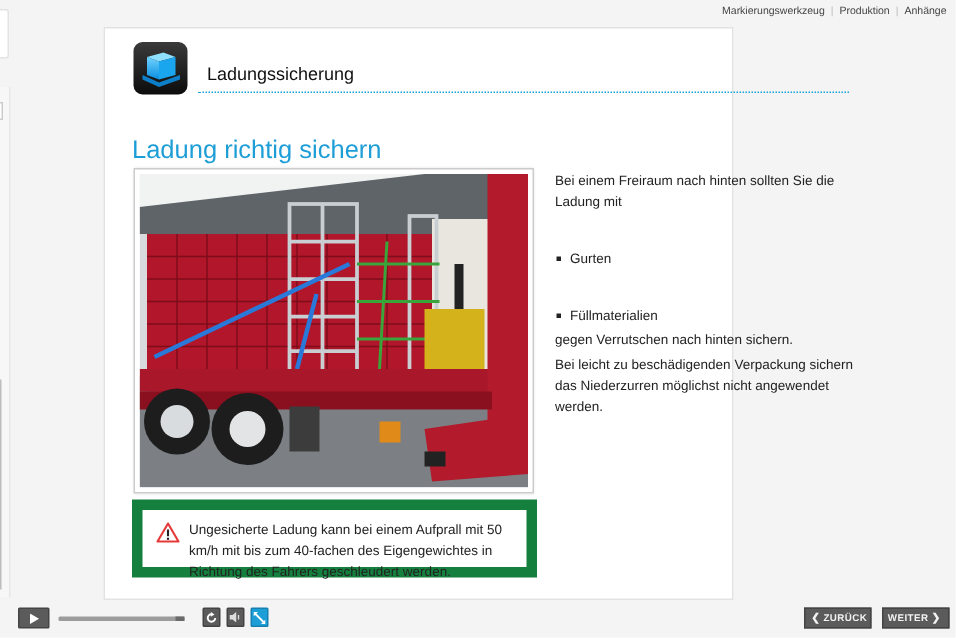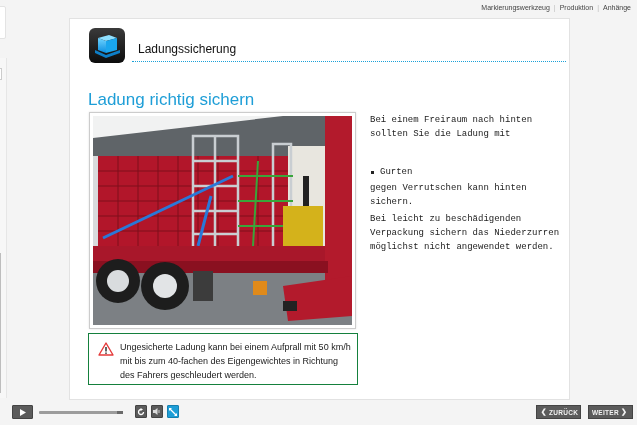--- a/index.html
+++ b/index.html
@@ -8,36 +8,36 @@
 
   .topnav { position: absolute; top: 4px; right: 6px; font-size: 7px; color: #444; display: flex; align-items: center; }
   .topnav .sep { color: #bbb; margin: 0 4px; }
   .topnav span.link { cursor: pointer; }
 
   .leftstub1 { position: absolute; left: -2px; top: 6px; width: 8px; height: 33px; background: #fff; border: 1px solid #e3e3e3; border-radius: 2px; }
   .leftstub2 { position: absolute; left: -2px; top: 58px; width: 9px; height: 340px; background: #f7f7f7; border-right: 1px solid #e6e6e6; }
   .leftstub2 .box { position: absolute; left: 0; top: 10px; width: 4px; height: 12px; border: 1px solid #ccc; background: #fff; }
   .leftstub2 .bar { position: absolute; left: 1px; top: 195px; width: 2px; height: 140px; background: #bdbdbd; }
 
-  .panel { position: absolute; left: 69px; top: 18px; width: 501px; height: 382px; background: #fff; border: 1px solid #e2e2e2; }
+  .panel { position: absolute; left: 69px; top: 18px; width: 420px; height: 382px; background: #fff; border: 1px solid #e2e2e2; }
 
   .app-icon { position: absolute; left: 19px; top: 9px; width: 36px; height: 35px; border-radius: 6px; background: linear-gradient(#3a3a3a, #0c0c0c); overflow: hidden; }
   .app-icon svg { position: absolute; left: 0; top: 0; }
   .header-title { position: absolute; left: 68px; top: 23px; font-size: 12px; color: #111; }
   .header-rule { position: absolute; left: 62px; top: 42px; width: 434px; border-top: 1px dotted #1ba1d8; }
 
   .section-title { position: absolute; left: 18px; top: 71px; font-size: 17px; color: #1e9ed7; }
 
   .photo-frame { position: absolute; left: 19px; top: 93px; width: 267px; height: 217px; border: 1px solid #ccc; padding: 3px; background: #fff; box-shadow: 0 0 2px rgba(0,0,0,0.12); }
   .photo { width: 100%; height: 100%; overflow: hidden; position: relative; }
 
-  .warning-box { position: absolute; left: 18px; top: 314px; width: 270px; height: 52px; border: 1px solid #15803d; padding: 6px 6px 17px 31px; font-size: 9px; line-height: 14px; color: #222; }
+  .warning-box { position: absolute; left: 18px; top: 314px; width: 270px; height: 52px; border: 7px solid #15803d; padding: 6px 6px 17px 31px; font-size: 9px; line-height: 14px; color: #222; }
   .warning-icon { position: absolute; left: 9px; top: 8px; }
 
-  .body-text { position: absolute; left: 300px; top: 94px; width: 200px; font-size: 9px; line-height: 14px; color: #222; font-family: Liberation Mono, monospace; }
+  .body-text { position: absolute; left: 300px; top: 94px; width: 200px; font-size: 9px; line-height: 14px; color: #222; }
   .body-text p { margin-bottom: 2px; }
   .body-text ul { list-style: none; margin: 2px 0 2px 0; }
   .body-text li { position: relative; padding-left: 10px; margin-bottom: 2px; margin-top: 24px; }
   .body-text li::before { content: ""; position: absolute; left: 1px; top: 6px; width: 3px; height: 3px; background: #222; }
 
   .controls { position: absolute; left: 0; top: 400px; width: 637px; height: 25px; }
   .ctrl-btn { position: absolute; background: #5b5b5b; border: 1px solid #444; border-radius: 1px; display: flex; align-items: center; justify-content: center; cursor: pointer; }
   .play-btn { left: 12px; top: 5px; width: 21px; height: 14px; }
   .progress { position: absolute; left: 39px; top: 11px; width: 84px; height: 3px; background: #9c9c9c; border-radius: 1px; }
   .progress .fill { position: absolute; right: 0; top: 0; width: 6px; height: 3px; background: #6a6a6a; }
@@ -153,22 +153,23 @@
       <rect x="7.3" y="5" width="1.4" height="4.5" fill="#222"></rect>
       <rect x="7.3" y="10.5" width="1.4" height="1.4" fill="#222"></rect>
     </svg>
     <span>Ungesicherte Ladung kann bei einem Aufprall mit 50 km/h mit bis zum 40-fachen des Eigengewichtes in Richtung des Fahrers geschleudert werden.</span>
   </div>
 
   <div class="body-text">
     <p>Bei einem Freiraum nach hinten sollten Sie die Ladung mit</p>
     <ul>
       <li>Gurten</li>
+      <li>Füllmaterialien</li>
     </ul>
-    <p>gegen Verrutschen kann hinten sichern.</p>
+    <p>gegen Verrutschen nach hinten sichern.</p>
     <p style="margin-top:3px;">Bei leicht zu beschädigenden Verpackung sichern das Niederzurren möglichst nicht angewendet werden.</p>
   </div>
 </div>
 
 <div class="controls">
   <div class="ctrl-btn play-btn">
     <svg width="6" height="7" viewBox="0 0 6 7">
         <polygon points="0,0 6,3.5 0,7" fill="#fff"></polygon>
       </svg>
   </div>

